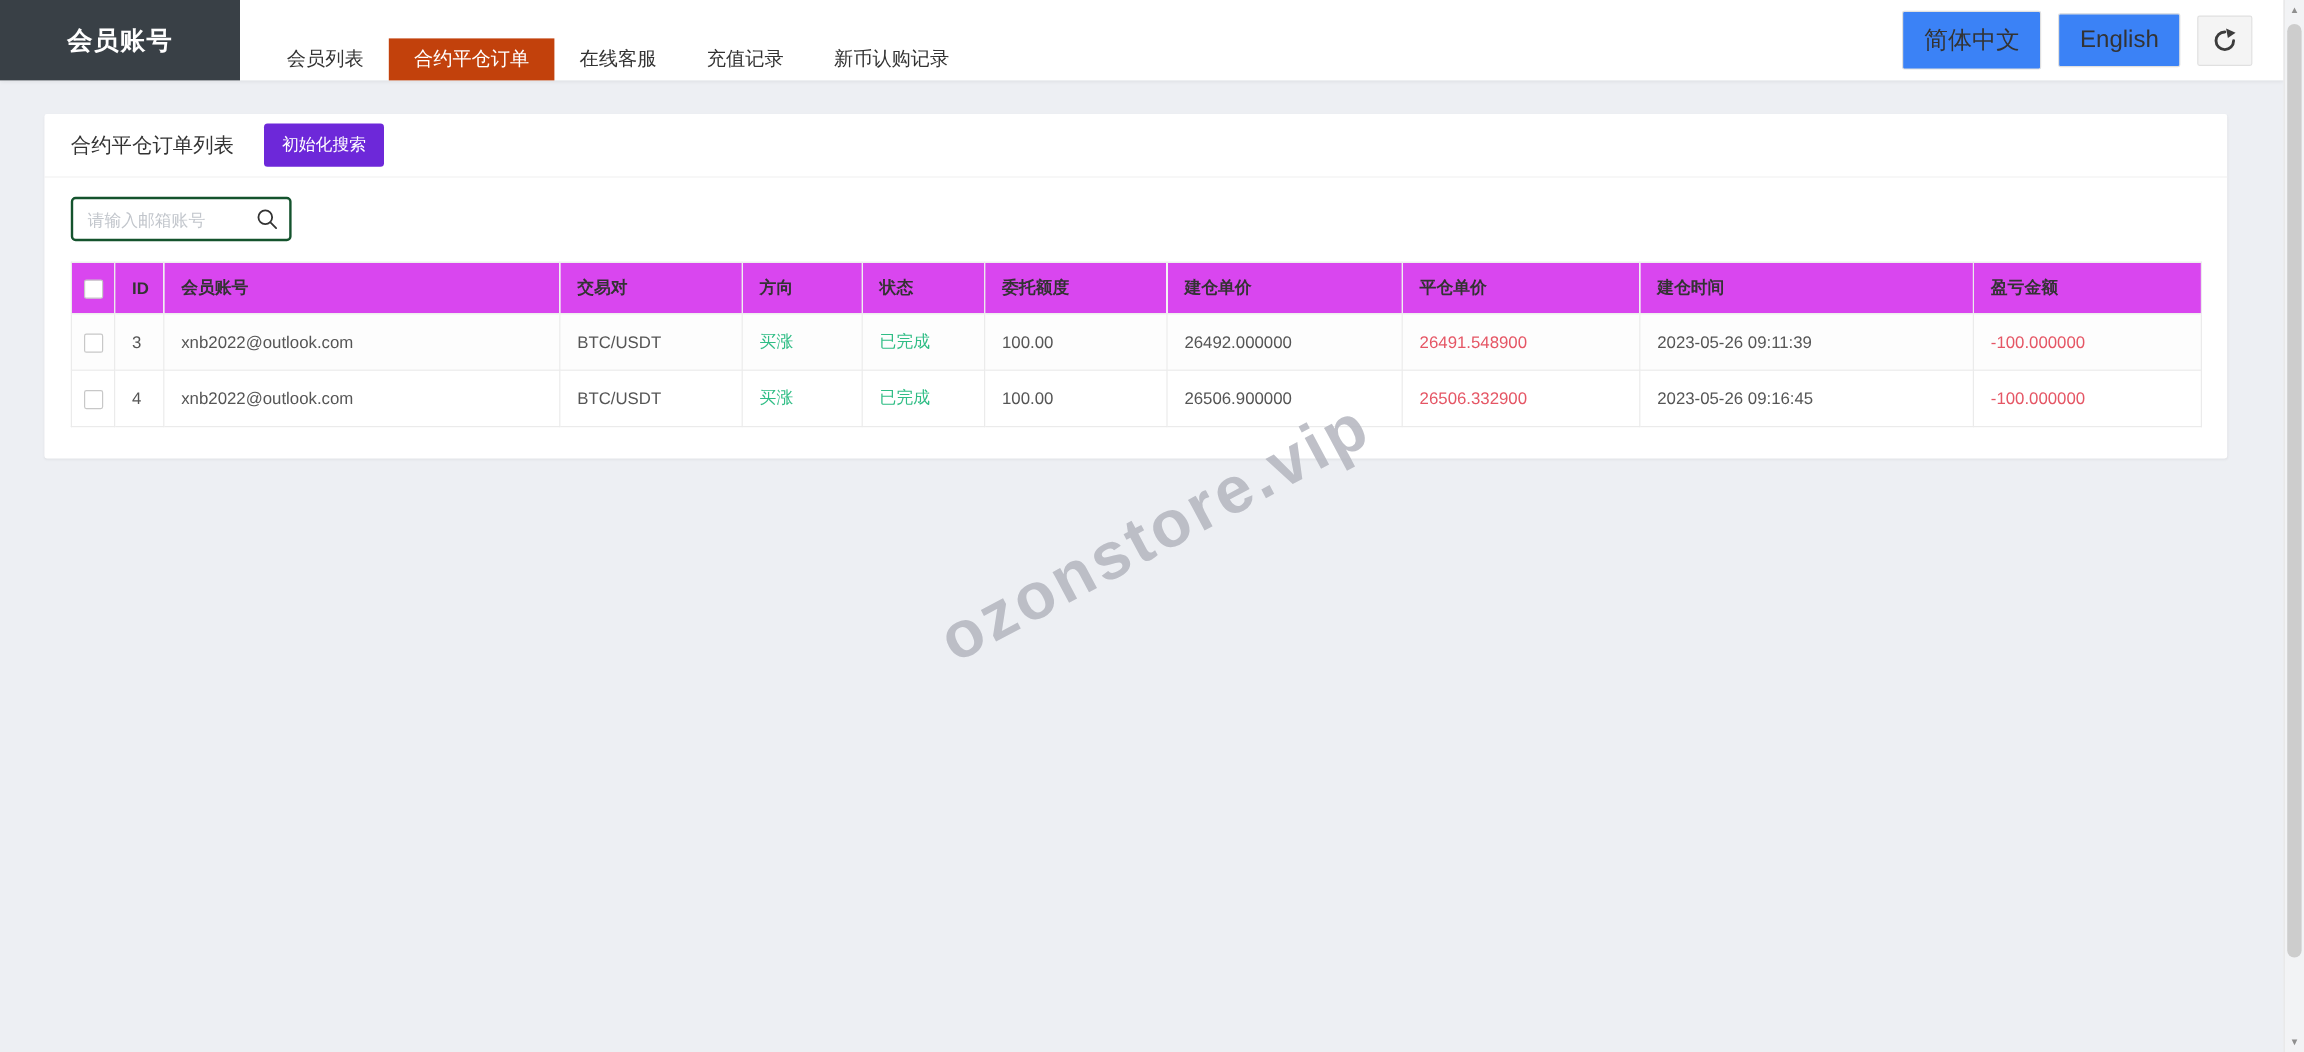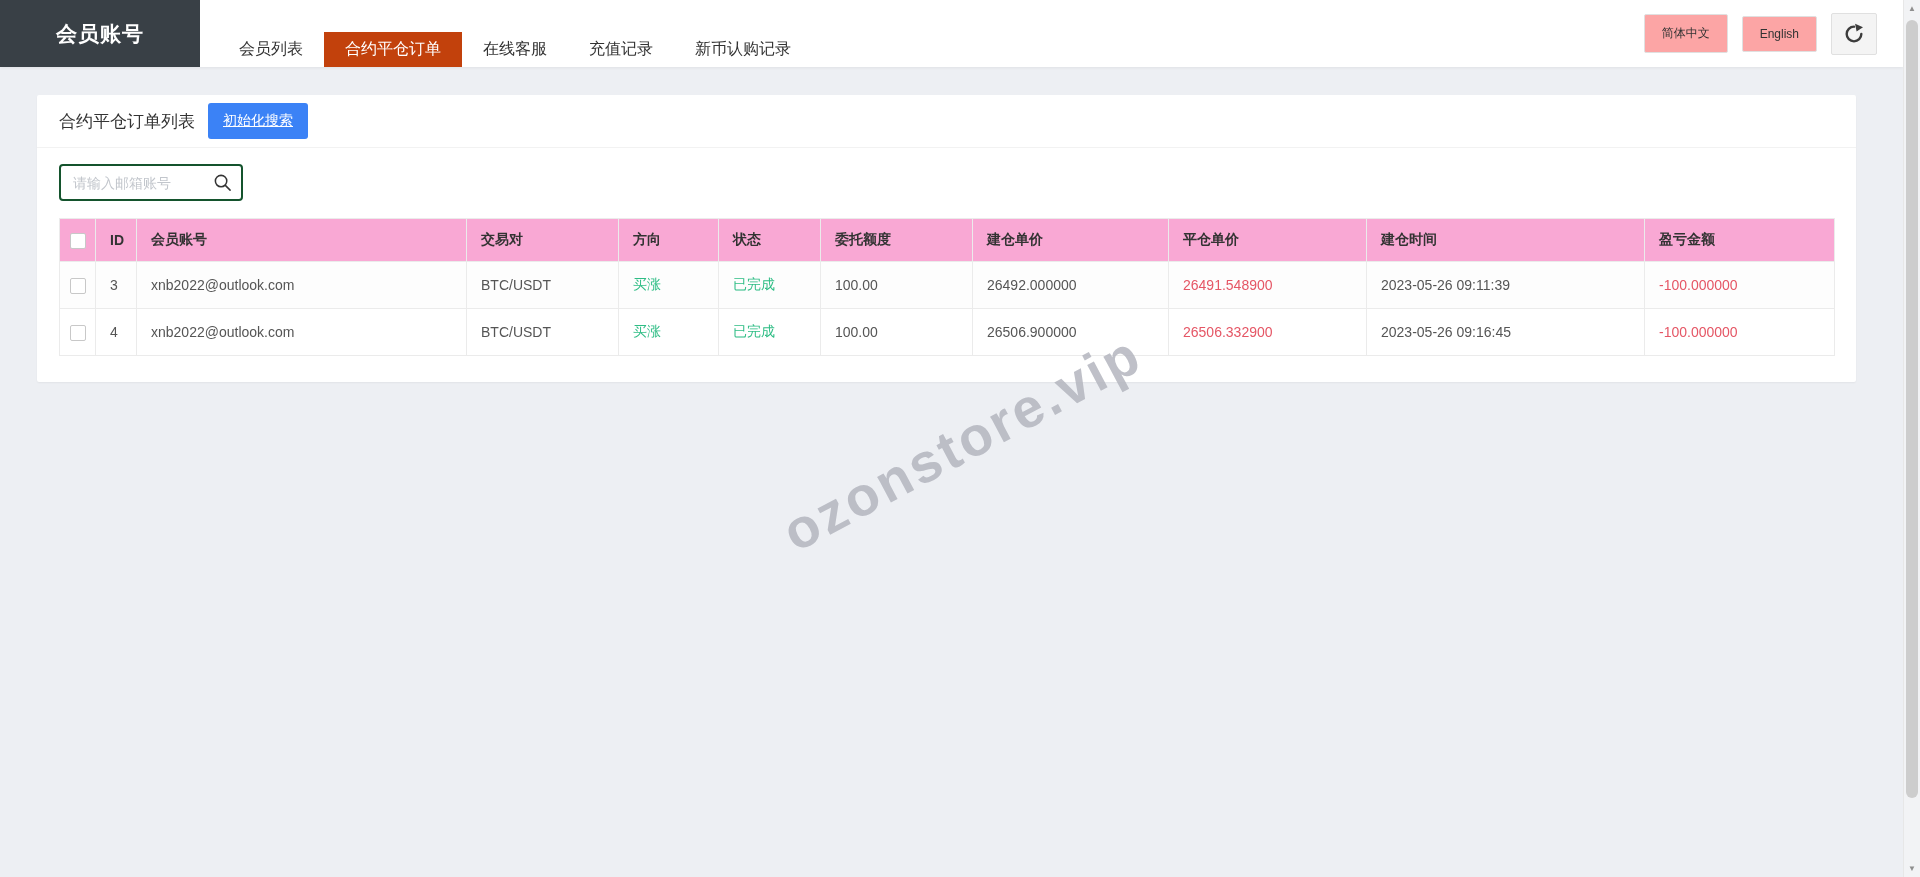--- a/index.html
+++ b/index.html
@@ -28,47 +28,46 @@
   .nav-item {
     padding:0 21px; display:flex; align-items:center;
     font-size:16px; color:#333; cursor:pointer; white-space:nowrap;margin-top:32px;
   }
   .nav-item.active { background:#c2410c; color:#fff; }
   .header-right {
     margin-left:auto; display:flex; align-items:center; gap:14px;
     padding-right:26px;
   }
   .lang-btn {
-    background:#fca5a5; border:1px solid #e0e0e0; border-radius:2px;
-    font-size:12px; color:#333; padding:10px 17px; cursor:pointer;
+    background:#3b82f6; border:1px solid #e0e0e0; border-radius:2px;
+    font-size:20px; color:#333; padding:10px 17px; cursor:pointer;
     font-family:inherit;
   }
   .icon-btn {
     background:#f4f4f4; border:1px solid #e0e0e0; border-radius:2px;
     width:46px; height:42px; cursor:pointer;
     display:flex; align-items:center; justify-content:center;
   }
 
   
   .card {
     position:absolute; left:37px; top:95px; width:1819px; height:287px;
     background:#ffffff; border-radius:2px;
     box-shadow:0 1px 2px rgba(0,0,0,.05);
     z-index:1;
   }
   .card-header {
     height:53px; display:flex; align-items:center;
-    padding:6px 22px; border-bottom:1px solid #f2f2f2;
+    padding:6px 22px; border-bottom:1px solid #f2f2f2;gap:25px;
   }
   .card-title { font-size:17px; color:#333; }
   .init-btn {
-    margin-left:13px; background:#3b82f6; color:#fff; border:none;
+    background:#6d28d9; color:#fff; border:none;
     border-radius:3px; font-size:14px; padding:9px 15px; cursor:pointer;
     font-family:inherit;
-    text-decoration:underline;
   }
   .card-body { padding:16px 22px 0 22px; }
 
   .search-wrap { position:relative; width:184px; }
   .search-input {
     width:184px; height:37px; border:2px solid #14532d; border-radius:4px;
     padding:0 38px 0 12px; font-size:14px; color:#555; outline:none;
     font-family:inherit; background:#fff;
   }
   .search-input::placeholder { color:#c2c6cc; }
@@ -78,21 +77,21 @@
 
   
   table.grid {
     margin-top:17px; border-collapse:collapse; table-layout:fixed;
     width:1775px; font-size:14px; color:#555;
   }
   .grid th, .grid td {
     border:1px solid #ebebeb; padding:0 14px; text-align:left;
     overflow:hidden; white-space:nowrap;
   }
-  .grid th { height:43px; color:#333; font-weight:bold; background:#f9a8d4; }
+  .grid th { height:43px; color:#333; font-weight:bold; background:#d946ef; }
   .grid td { height:47px; }
   .grid tbody tr:nth-child(odd) td { background:#fdfdfd; }
   .col-cb { text-align:center !important; padding:0 !important; }
   .checkbox {
     display:inline-block; width:16px; height:16px; background:#fff;
     border:1px solid #c8c8c8; border-radius:2px; vertical-align:middle;
     cursor:pointer;
   }
   .txt-green { color:#2fbd85; }
   .txt-red { color:#e55665; }

